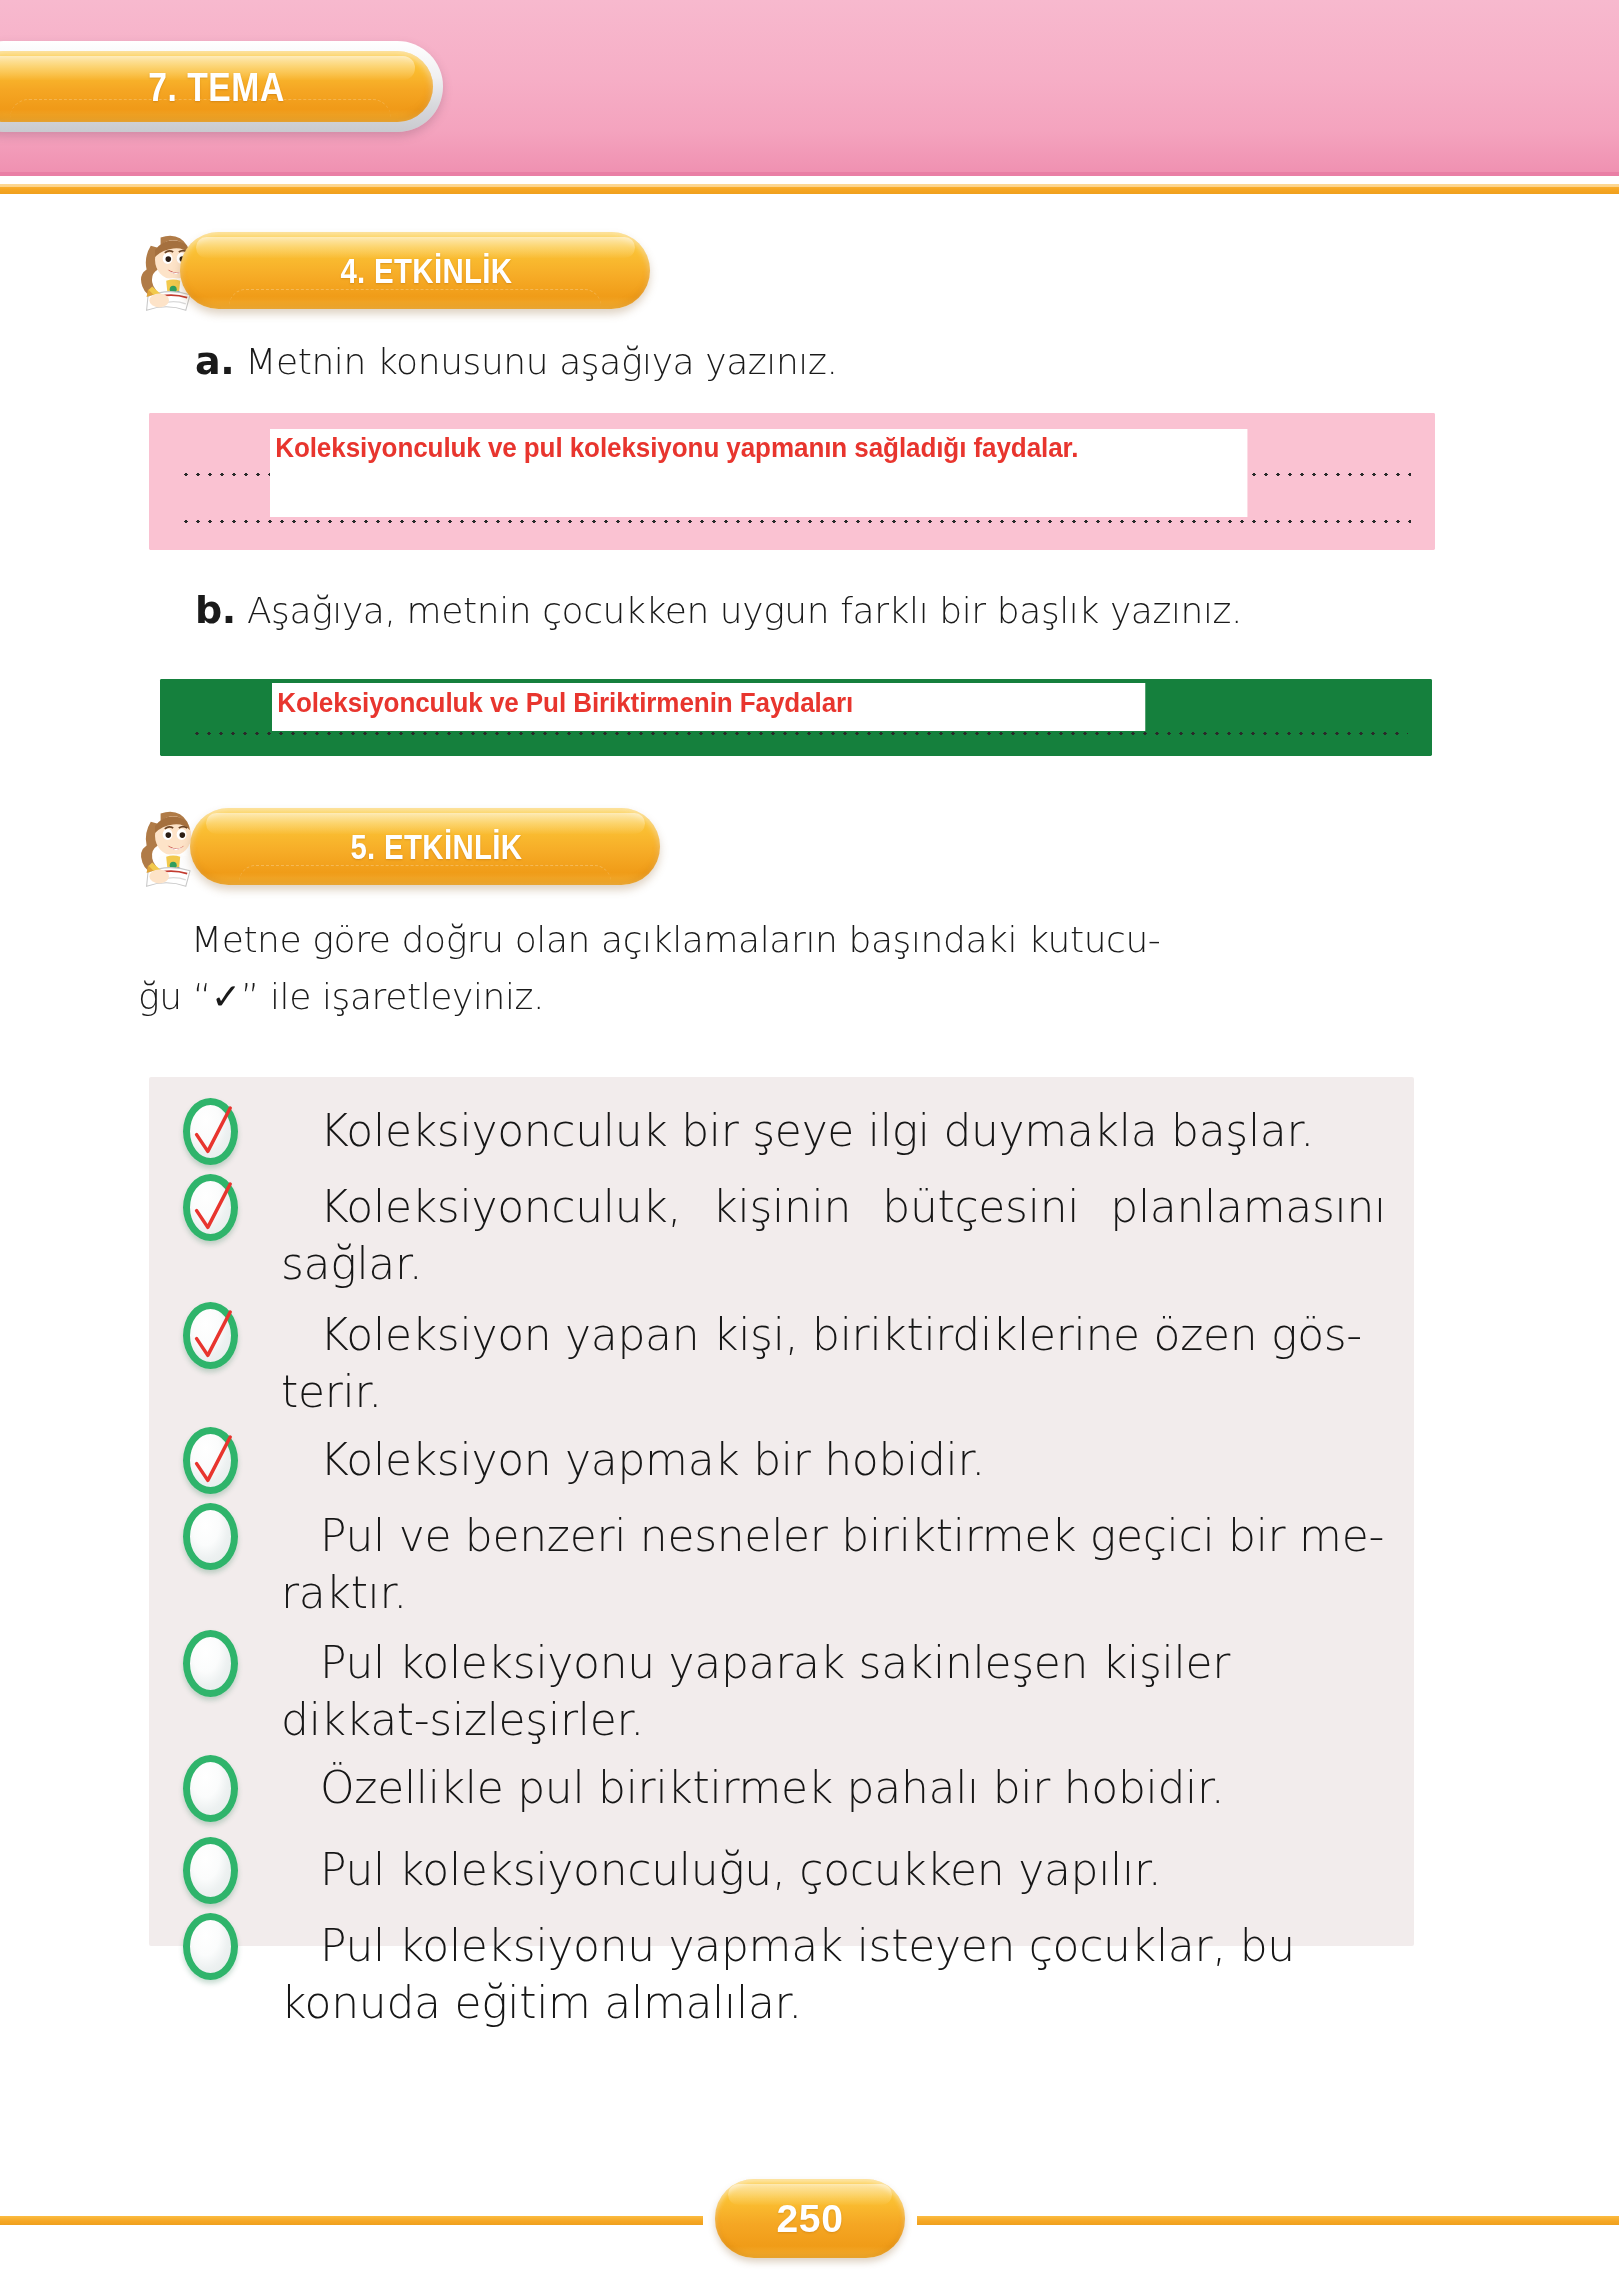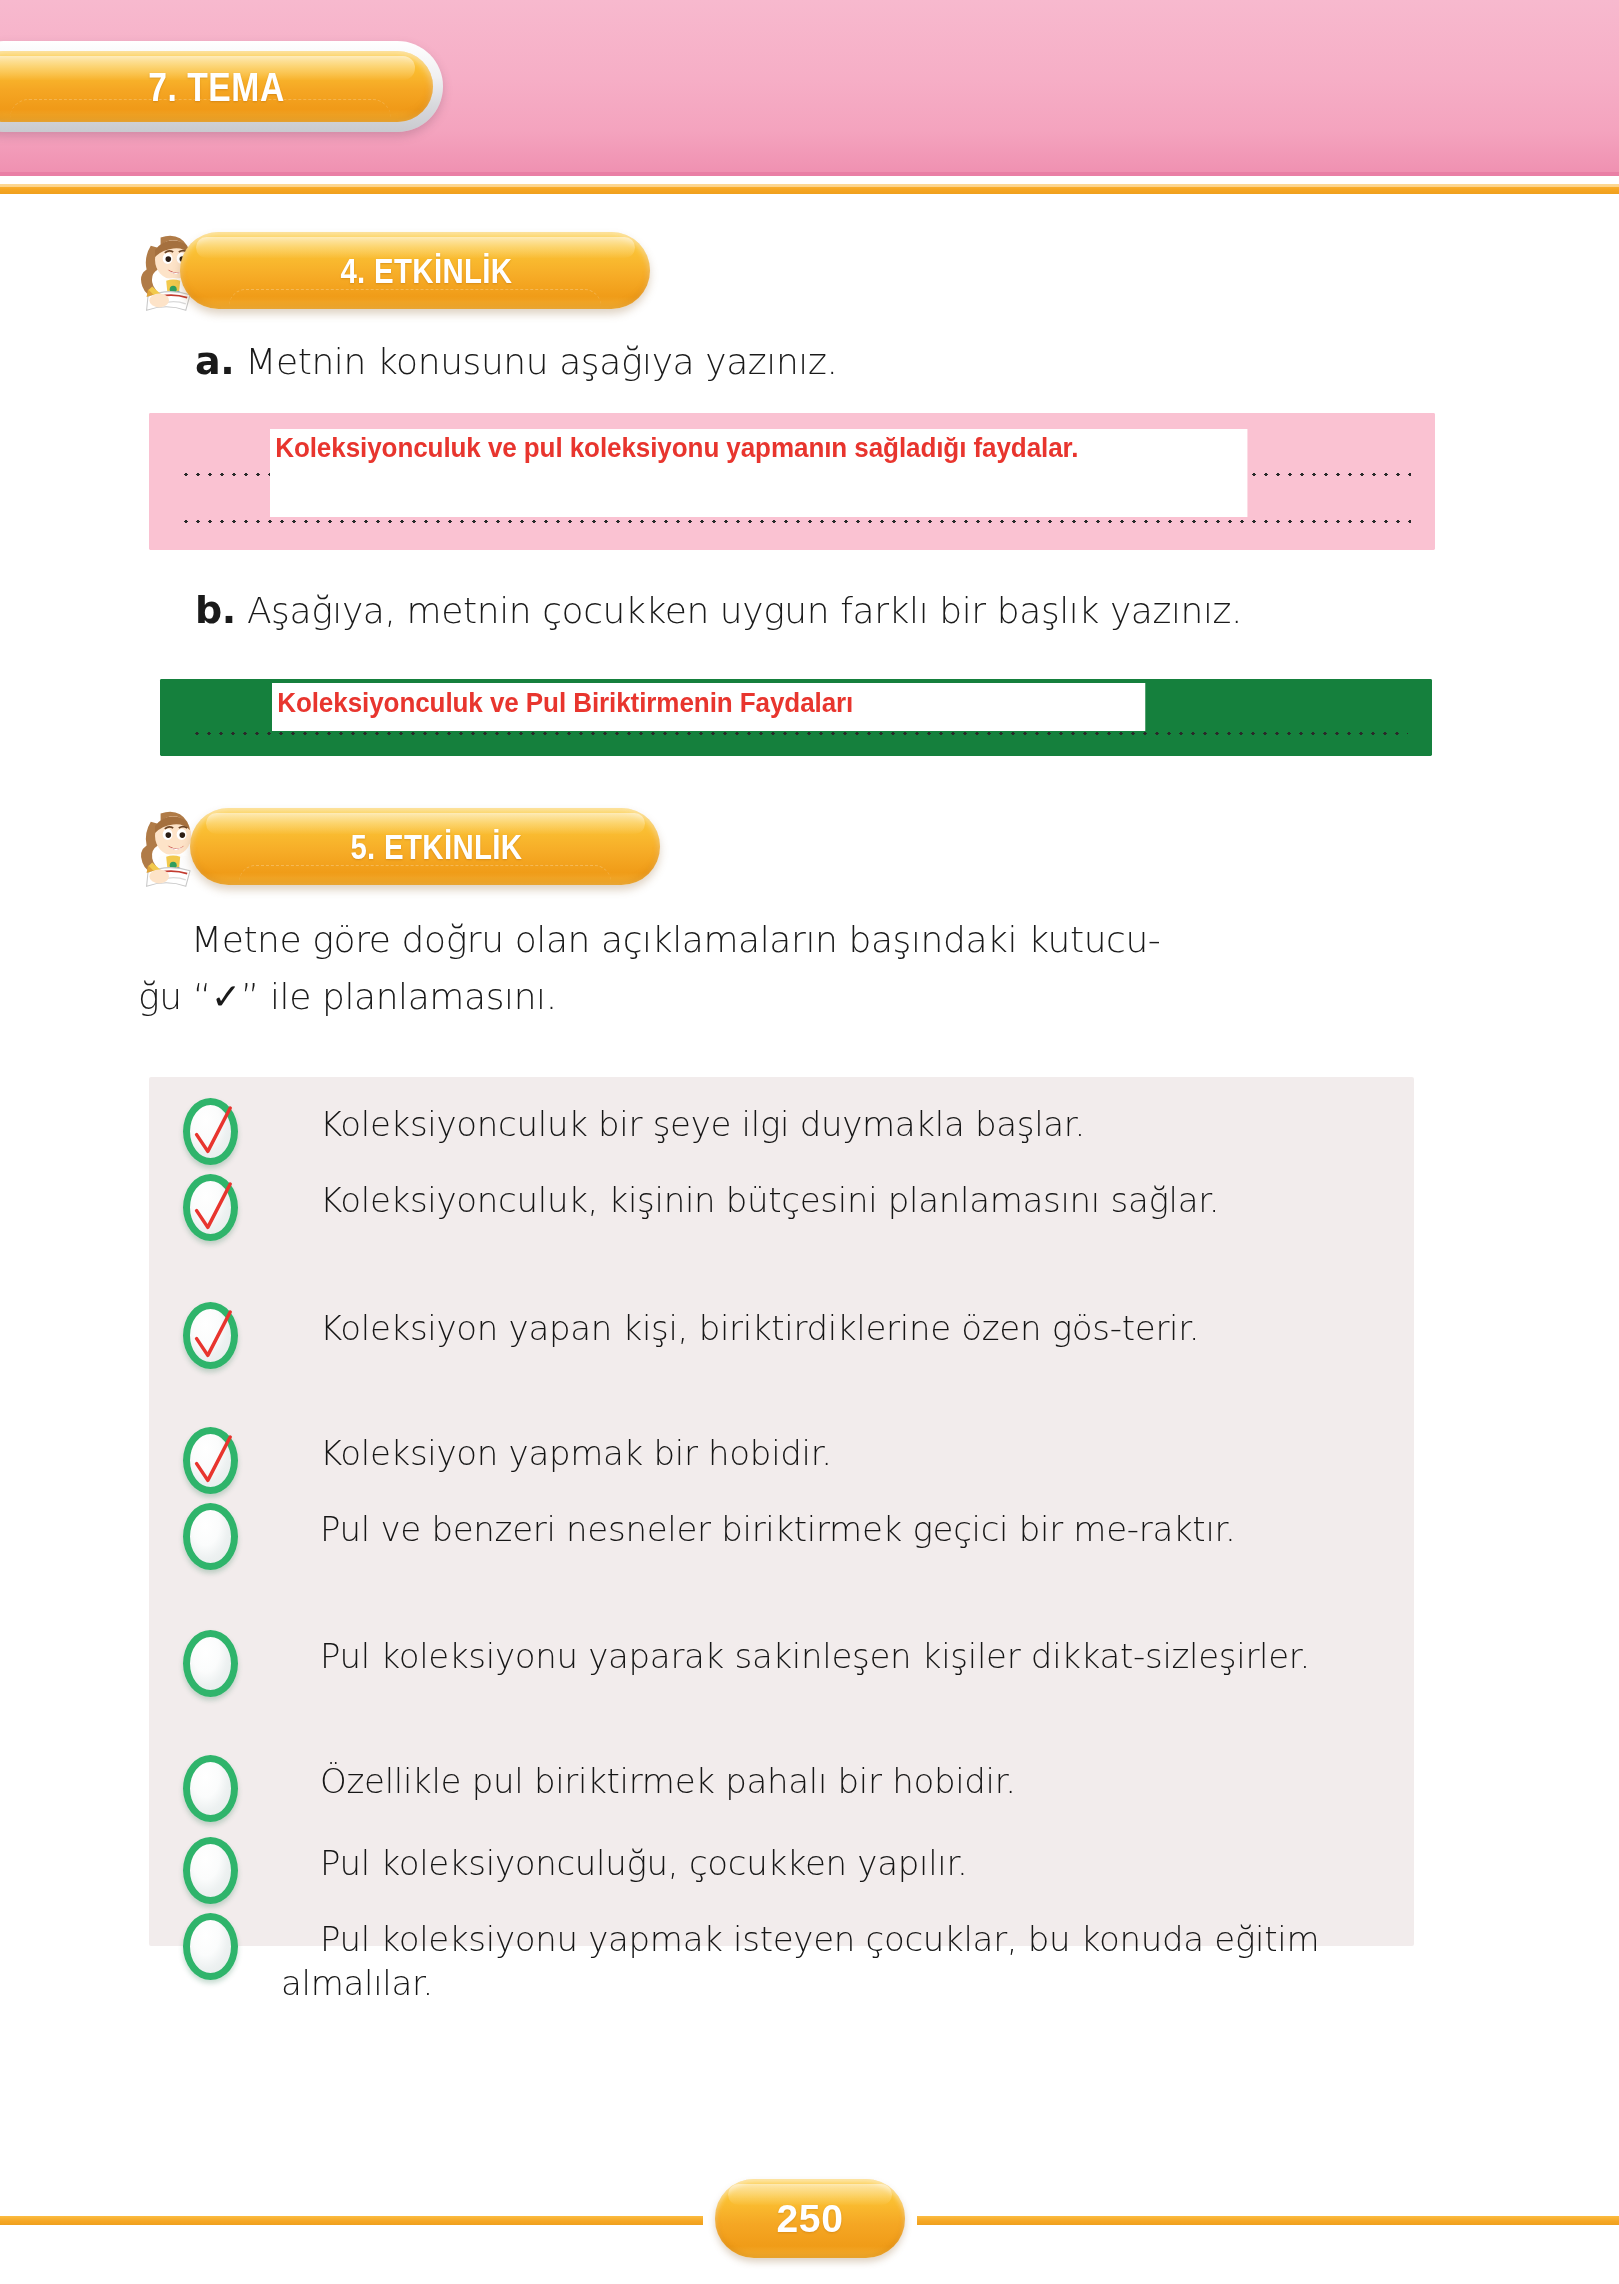--- a/index.html
+++ b/index.html
@@ -234,21 +234,21 @@
   }
   .check-oval .tick {
     position: absolute;
     left: -5.6px; top: -7px;
     width: 56px; height: 69px;
     overflow: visible;
   }
   .item-text {
     position: absolute;
     font-family: "DejaVu Sans", sans-serif;
-    font-size: 34px;
+    font-size: 44px;
     font-weight: 300;
     color: #161616;
     letter-spacing: -0.3px;
     line-height: 1.30;
   }
   .item-text .lead { padding-left: 39px; }
 
   
   .footer {
     position: absolute;
@@ -393,21 +393,21 @@
       <path d="M46 92 l18 16 l-6 6 l-18 -16 z" fill="#f2c94c"></path>
       <path d="M40 96 l8 8 l-10 3 z" fill="#e0a33a"></path>
       <ellipse cx="56" cy="112" rx="14" ry="10" fill="#fde3c8"></ellipse>
     </svg>
     <div class="act-pill" style="left:70px; min-width:366px;">
       <span class="act-label">5. ETKİNLİK</span>
     </div>
   </div>
 
   <div class="qtext" style="left:191px; top:725px;">Metne göre doğru olan açıklamaların başındaki kutucu-</div>
-  <div class="qtext" style="left:138px; top:782px;">ğu “✓” ile planlamasını.</div>
+  <div class="qtext" style="left:138px; top:782px;">ğu “✓” ile işaretleyiniz.</div>
 
   <div class="list-panel" style="left:149px; top:883px; width:1265px; height:869px;">
 
     <div class="list-item" style="top:15.5px; height:67px;">
       <div class="check-oval" style="left:34px; top:5.6px; border-color:#2fb46b;">
         <svg class="tick" viewBox="0 0 80 98">
           <path d="M18 52 L34 76 L66 14" stroke="#e8352e" stroke-width="5" fill="none" stroke-linecap="round" stroke-linejoin="round"></path>
         </svg>
       </div>
       <div class="item-text" style="left:132px; top:9.8px; width:1097px;"><span class="lead">Koleksiyonculuk bir şeye ilgi duymakla başlar.</span></div>

